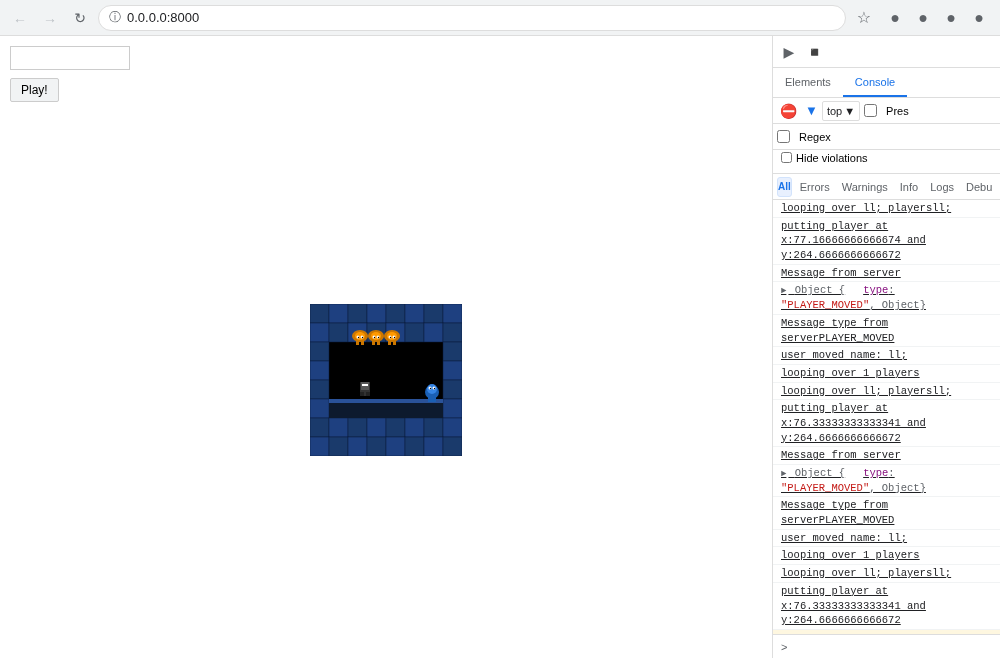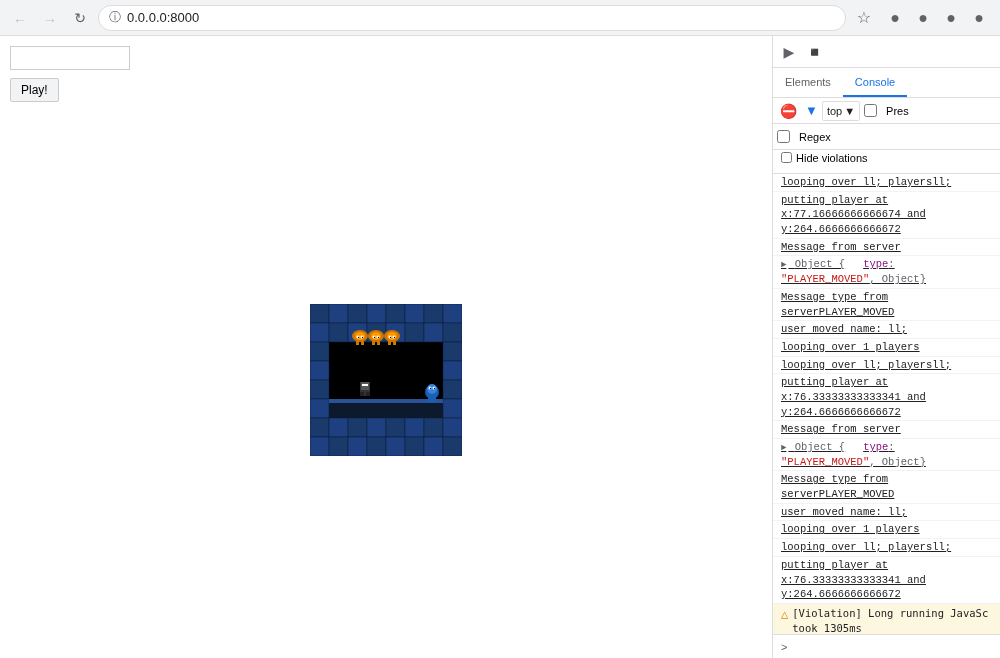--- a/index.html
+++ b/index.html
@@ -471,20 +471,28 @@
         <input type="checkbox" style="">
         <span>Regex</span>
       </label>
     </div>
 
     <div class="violations-row">
       <input type="checkbox" class="violations-checkbox" style="">
       <span>Hide violations</span>
     </div>
 
+    <div class="level-row">
+      <div class="level-btn">All</div>
+      <div class="level-item">Errors</div>
+      <div class="level-item">Warnings</div>
+      <div class="level-item">Info</div>
+      <div class="level-item">Logs</div>
+      <div class="level-item">Debu</div>
+    </div>
 
     <div class="console-output">
 
       <div class="console-line">looping over ll; playersll;</div>
       <div class="console-line">putting player at<br>x:77.16666666666674 and<br>y:264.6666666666672</div>
       <div class="console-line">Message from server</div>
       <div class="console-line">
         <span class="expand-arrow">►</span>
         <span class="obj-text">Object {</span><span class="key">type</span><span class="obj-text">: </span><span class="string-val">"PLAYER_MOVED"</span><span class="obj-text">, Object}</span>
       </div>

